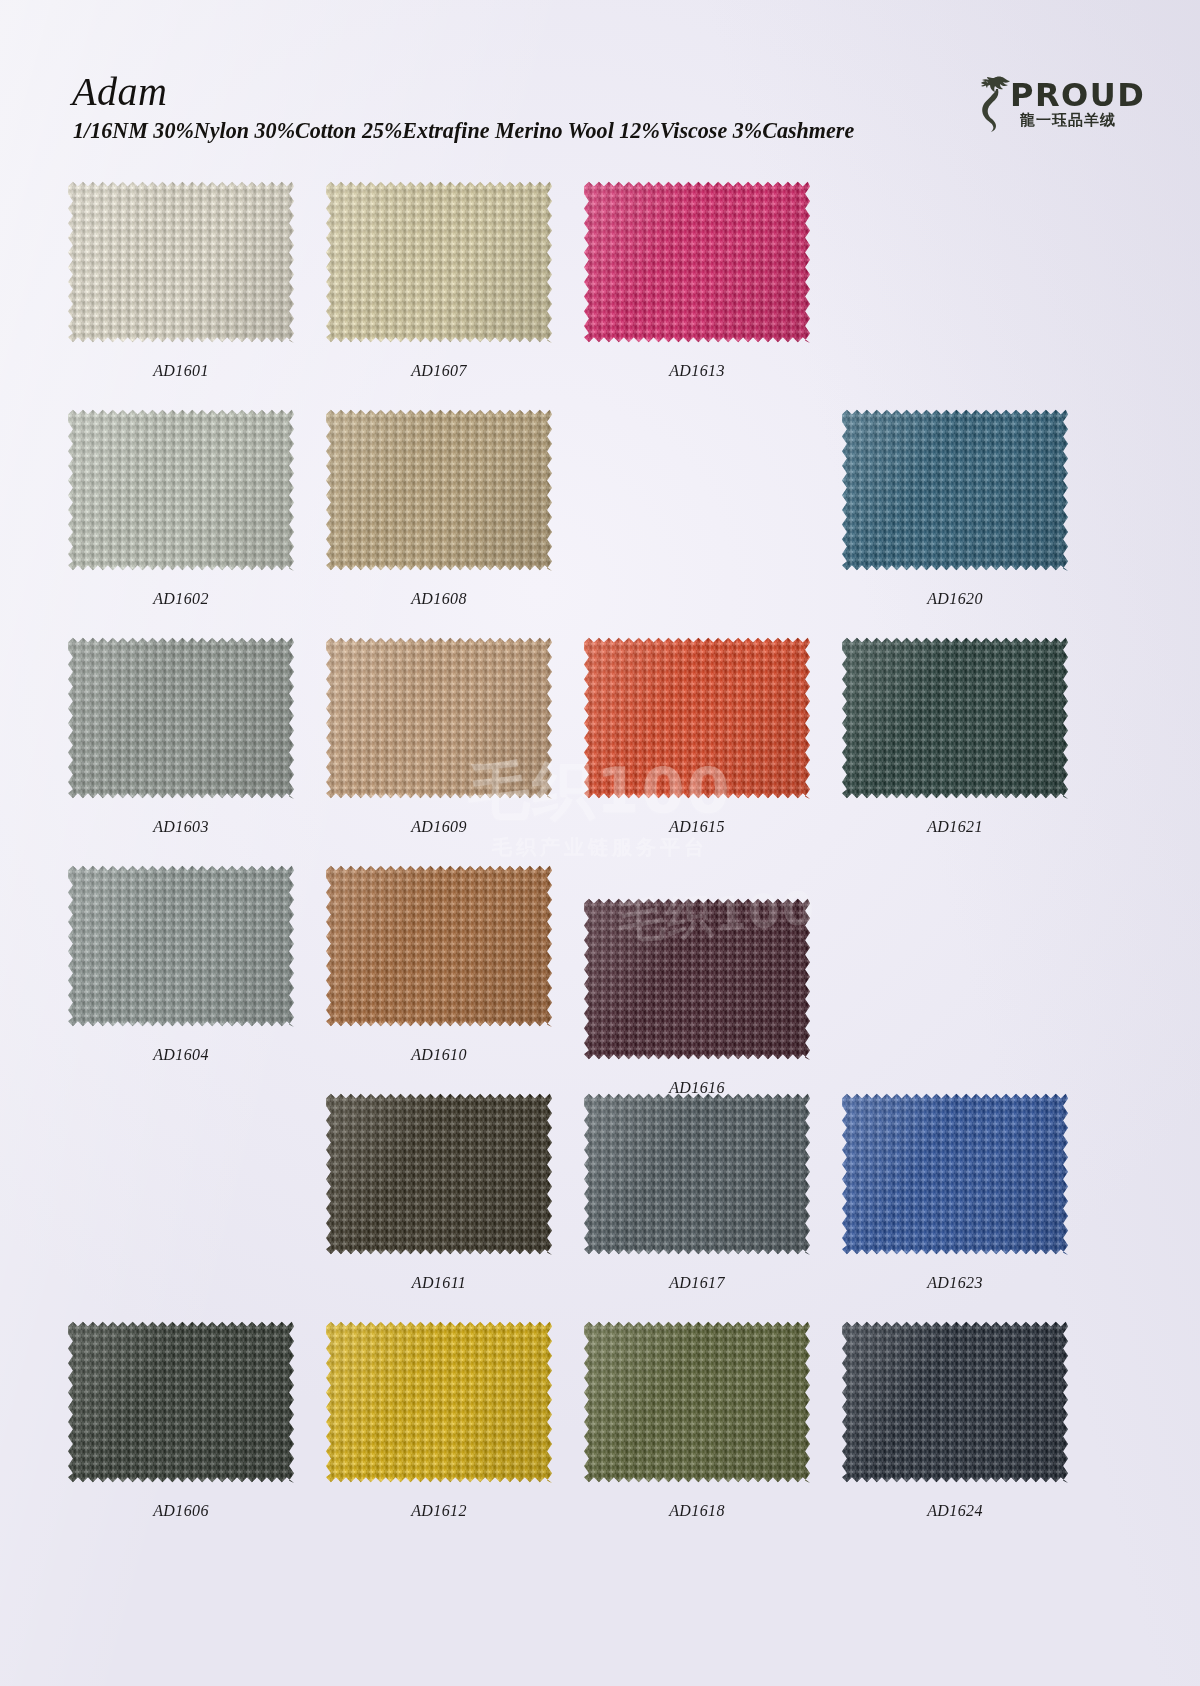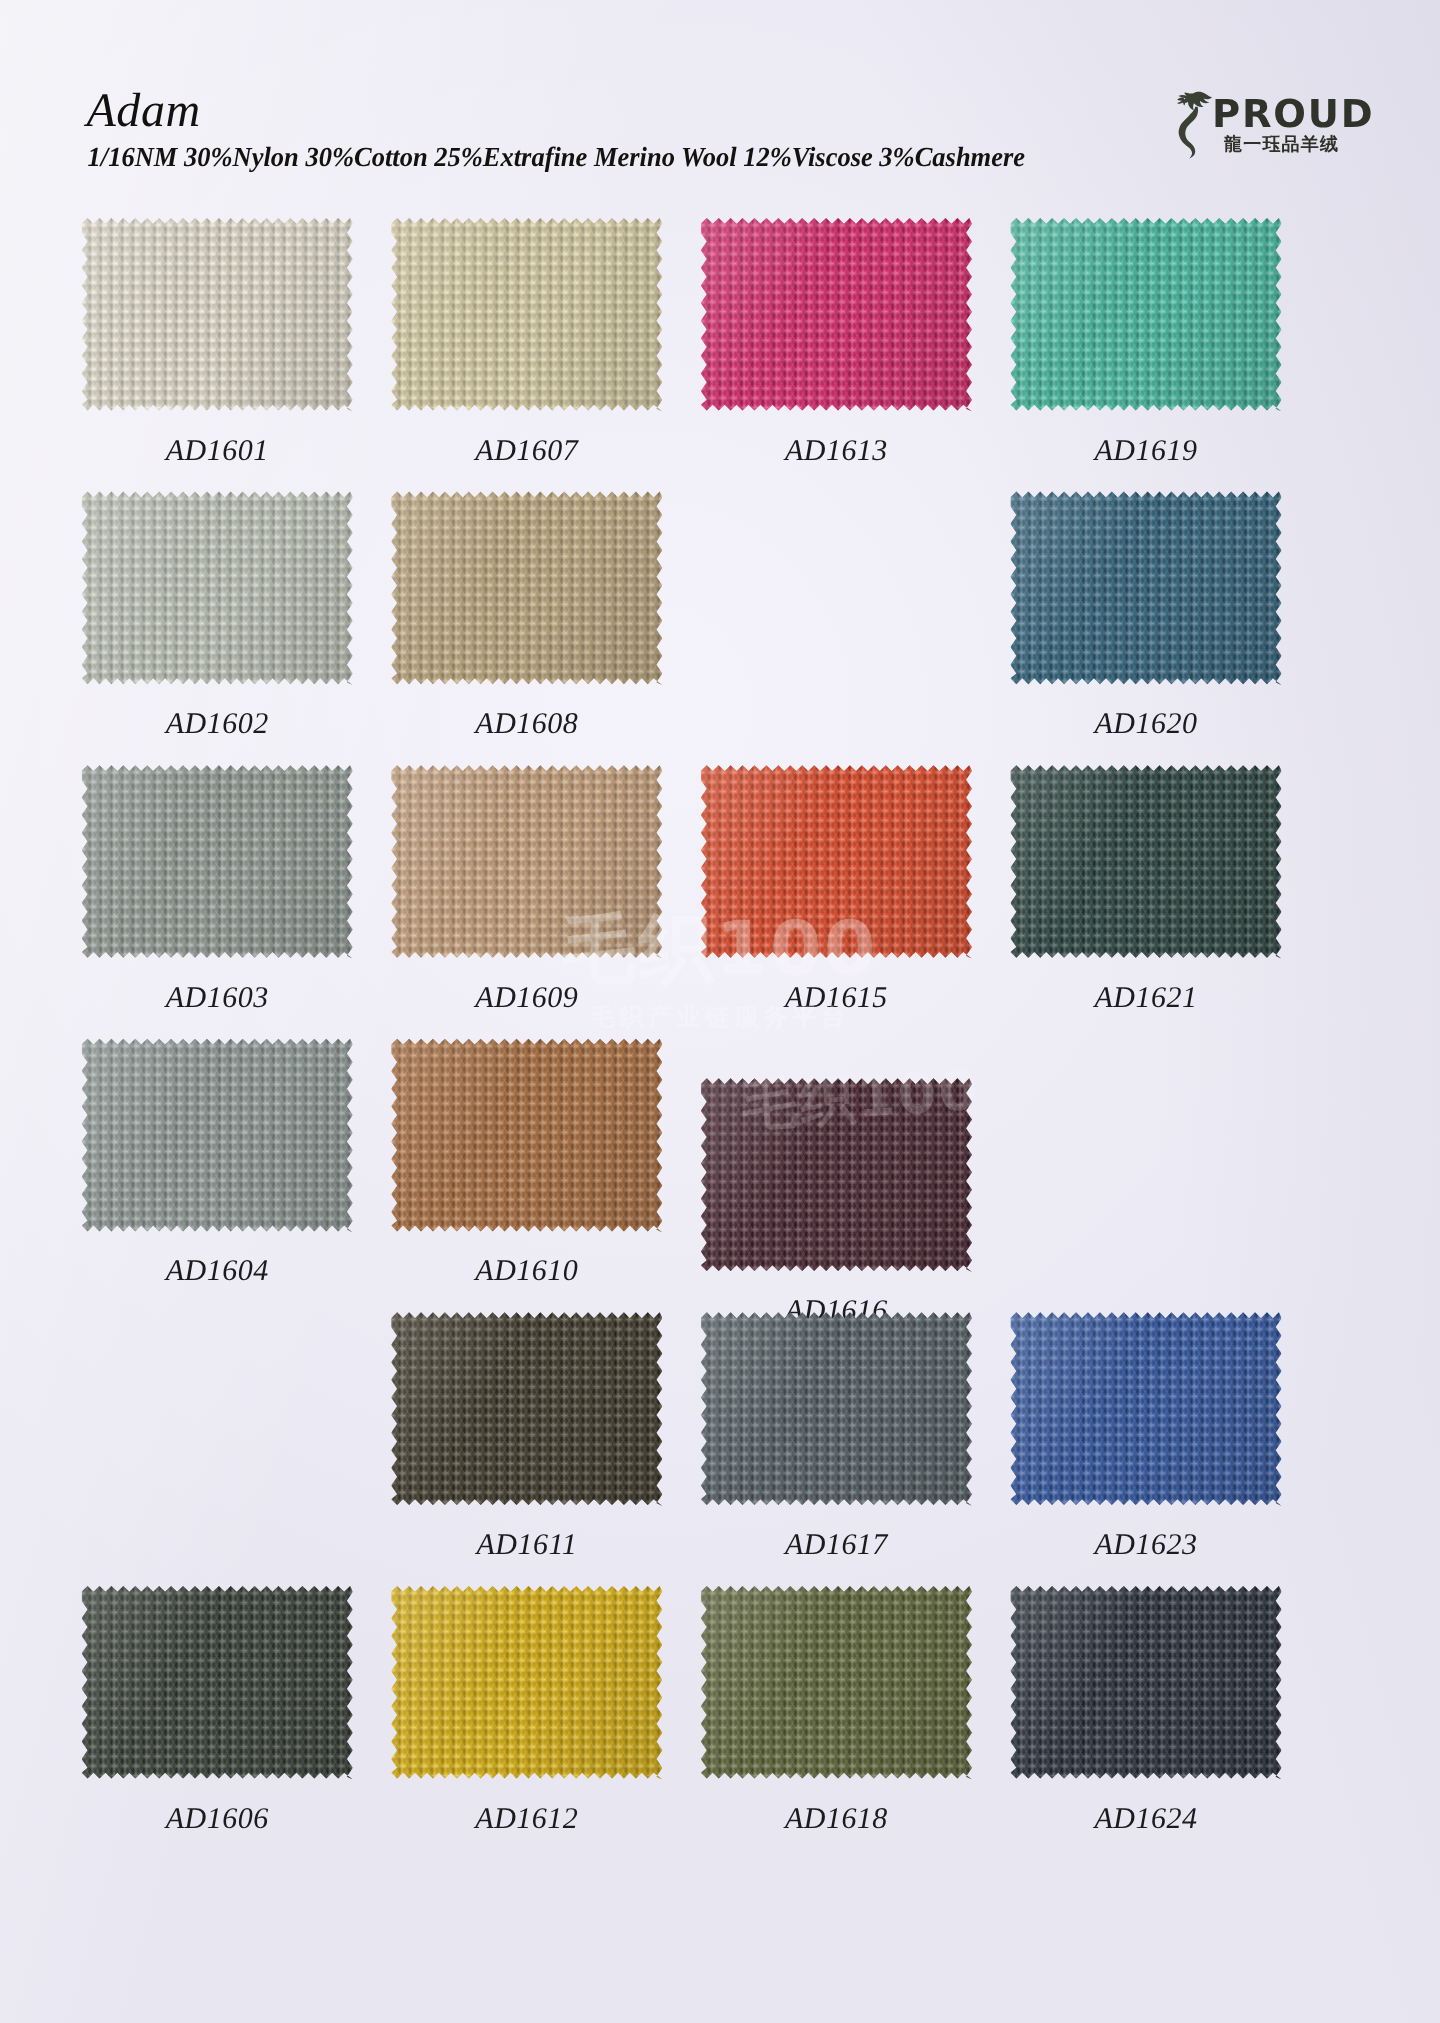--- a/index.html
+++ b/index.html
@@ -121,21 +121,21 @@
     pointer-events:none;
   }
   .shadow{
     position:absolute;left:10px;top:6px;width:222px;height:160px;
     box-shadow:4px 6px 9px rgba(90,85,110,.22);
     z-index:-1;border-radius:3px;
   }
   .label{
     position:absolute;left:0;top:182px;width:238px;
     text-align:center;
-    font-size:25px;font-style:italic;
+    font-size:16px;font-style:italic;
     color:#1b1a1c;letter-spacing:.4px;
     font-family:"Liberation Serif", serif;
   }
   
   #watermark{
     position:absolute;left:50%;top:760px;transform:translateX(-50%);
     width:520px;height:150px;pointer-events:none;opacity:.30;
     text-align:center;
   }
   #watermark .wm-main{
@@ -199,27 +199,20 @@
         </div>
         <div class="label">AD1607</div>
       </div>
       <div class="cell" style="left: 578px; top: 8px;">
         <div class="shadow"></div>
         <div class="swatch">
           <div class="knit" style="--c: #e8246e;"></div>
         </div>
         <div class="label">AD1613</div>
       </div>
-      <div class="cell" style="left: 836px; top: 8px;">
-        <div class="shadow"></div>
-        <div class="swatch">
-          <div class="knit" style="--c: #45c5aa;"></div>
-        </div>
-        <div class="label">AD1619</div>
-      </div>
       <div class="cell" style="left: 62px; top: 236px;">
         <div class="shadow"></div>
         <div class="swatch">
           <div class="knit" style="--c: #ccd2c4;"></div>
         </div>
         <div class="label">AD1602</div>
       </div>
       <div class="cell" style="left: 320px; top: 236px;">
         <div class="shadow"></div>
         <div class="swatch">

